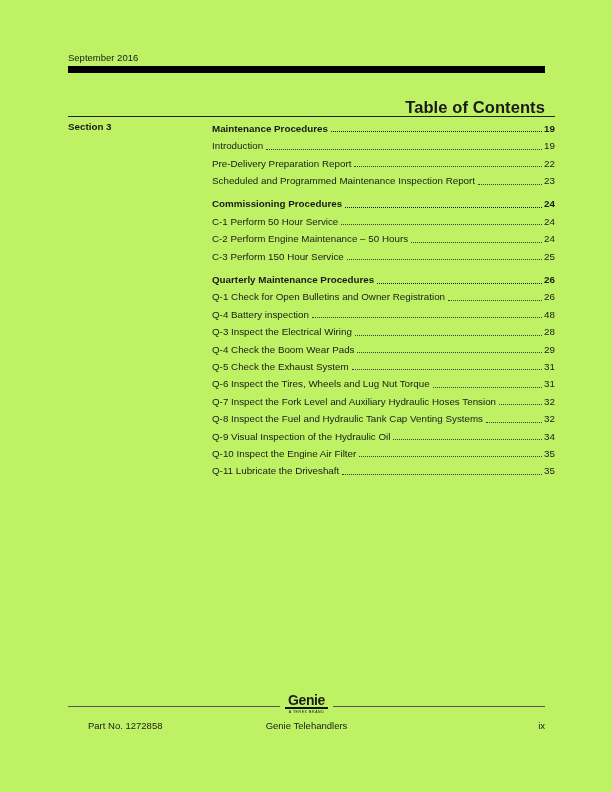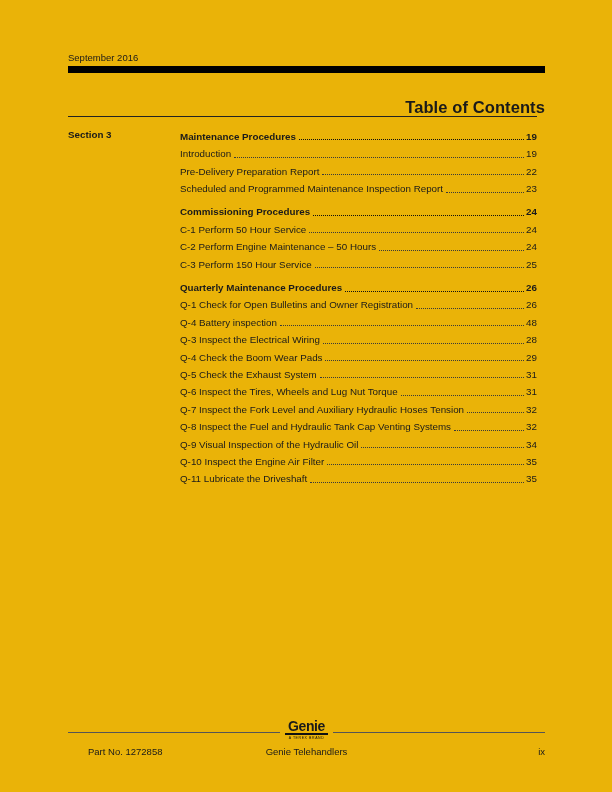--- a/index.html
+++ b/index.html
@@ -5,42 +5,43 @@
   * { box-sizing: border-box; margin: 0; padding: 0; }
   html, body { background: #ffffff; }
   body {
     width: 612px; height: 792px;
     font-family: "Liberation Sans", "DejaVu Sans", sans-serif;
     color: #1a1a1a;
   }
   .page {
     position: relative;
     width: 612px; height: 792px;
-    background: #eab308;
+    background: #bef264;
     overflow: hidden;
   }
 
   
   .header { position: absolute; left: 68px; right: 67px; top: 52px; }
   .header-date { font-size: 9.5px; line-height: 11px; }
   .header-bar { height: 7px; background: #000000; margin-top: 3px; }
   .page-title {
     text-align: right;
     font-weight: bold;
     font-size: 16.5px;
     margin-top: 25px;
     letter-spacing: 0.1px;
   }
 
   
   .content {
-    position: absolute; left: 68px; right: 75px; top: 116px;
+    position: absolute; left: 68px; right: 57px; top: 116px;
     border-top: 1px solid #222222;
-    padding-top: 8px;
+    padding-top: 0;
     display: flex;
+    gap: 32px;
   }
   .section-col {
     width: 112px;
     font-weight: bold;
     font-size: 9.8px;
     padding-top: 4px;
   }
   .toc-list { flex: 1; }
   .toc-row {
     display: flex;
@@ -56,21 +57,21 @@
   .toc-dots {
     flex: 1;
     border-bottom: 1.5px dotted #3a3a3a;
     margin: 0 2px 2px 3px;
     min-width: 8px;
   }
   .toc-row.head .toc-dots { border-bottom-color: #111111; }
   .toc-page { white-space: nowrap; }
 
   
-  .footer { position: absolute; left: 68px; right: 67px; top: 717px; }
+  .footer { position: absolute; left: 68px; right: 67px; top: 691px; }
   .footer-rule { display: flex; align-items: center; }
   .rule-seg { flex: 1; border-top: 1px solid #555555; margin-top: 8px; }
   .logo-block { margin: 0 5px; text-align: center; }
   .logo-word {
     display: inline-block;
     font-weight: bold;
     font-size: 14px;
     letter-spacing: -0.4px;
     line-height: 13px;
     border-bottom: 2px solid #111111;

